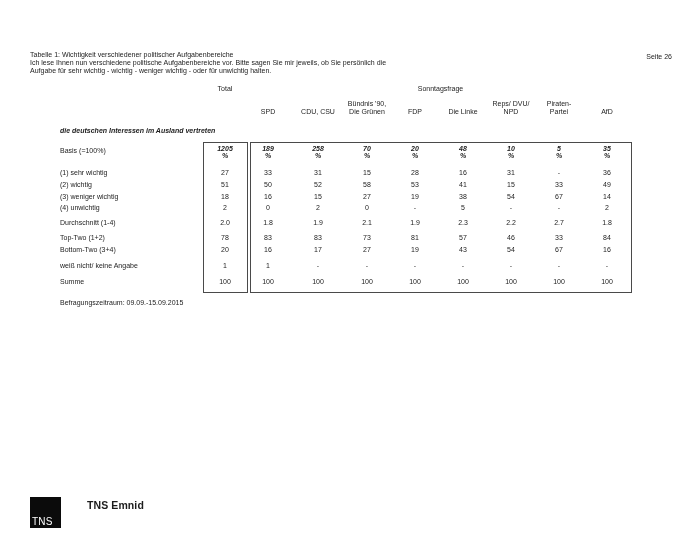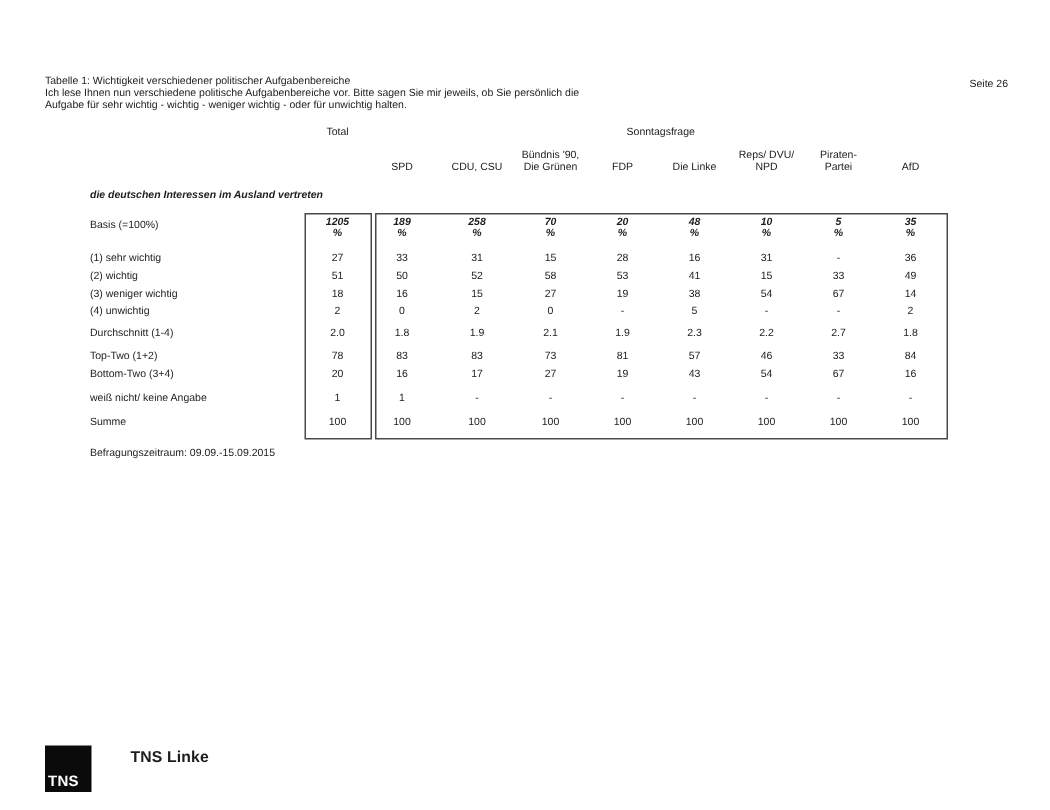--- a/index.html
+++ b/index.html
@@ -16,21 +16,21 @@
   .box-total{left:203px;width:45px}
   .box-parties{left:250px;width:382px}
   .basis-row{position:absolute;left:0;top:146px;width:700px;height:14px;font-size:7px}
   .basis-label{position:absolute;left:60px;top:1px;white-space:nowrap}
   .basis-cell{position:absolute;top:0;transform:translateX(-50%);text-align:center;font-weight:bold;font-style:italic;line-height:6.5px}
   .trow{position:absolute;left:0;width:700px;height:9px;font-size:7px}
   .row-label{position:absolute;left:60px;top:0;white-space:nowrap}
   .cell{position:absolute;top:0;transform:translateX(-50%);text-align:center;white-space:nowrap}
   .footnote{position:absolute;left:60px;top:299px;font-size:7px;white-space:nowrap}
   .logo{position:absolute;left:30px;top:497px;width:31px;height:31px;background:#0b0b0b}
-  .logo-text{position:absolute;left:2px;bottom:1px;color:#ffffff;font-size:10px;font-weight:bold;letter-spacing:.2px}
+  .logo-text{position:absolute;left:2px;bottom:1px;color:#ffffff;font-size:10px;font-weight:normal;letter-spacing:.2px}
   .brand{position:absolute;left:87px;top:499px;font-size:10.5px;font-weight:bold;letter-spacing:.1px}
 </style>
 </head>
 <body>
 
 <div class="page">
 
   <div class="title">
     <div>Tabelle 1: Wichtigkeit verschiedener politischer Aufgabenbereiche</div>
     <div>Ich lese Ihnen nun verschiedene politische Aufgabenbereiche vor. Bitte sagen Sie mir jeweils, ob Sie persönlich die</div>
@@ -174,15 +174,15 @@
         <span class="cell" style="left: 559px;">100</span>
         <span class="cell" style="left: 607px;">100</span>
       </div>
     </div>
 
   <div class="footnote">Befragungszeitraum: 09.09.-15.09.2015</div>
 
   <div class="logo">
     <span class="logo-text">TNS</span>
   </div>
-  <div class="brand">TNS Linke</div>
+  <div class="brand">TNS Emnid</div>
 
 </div>
 
 </body></html>

